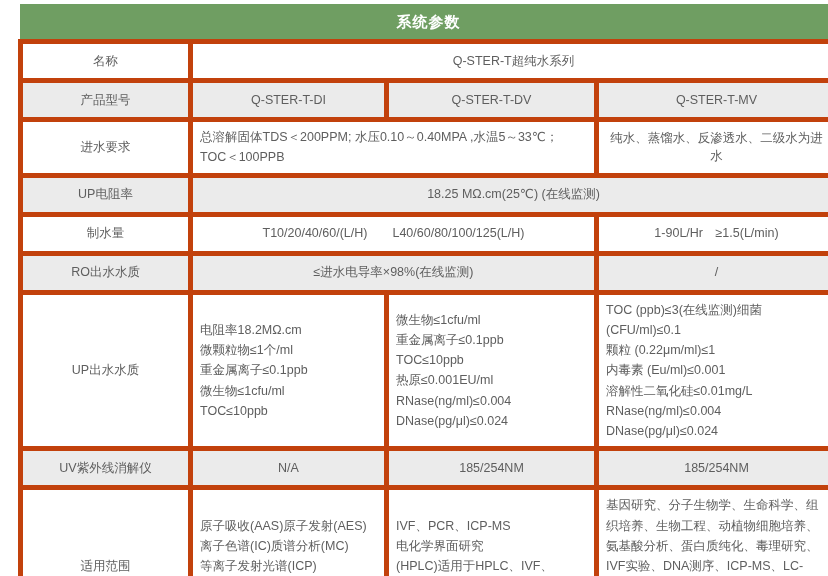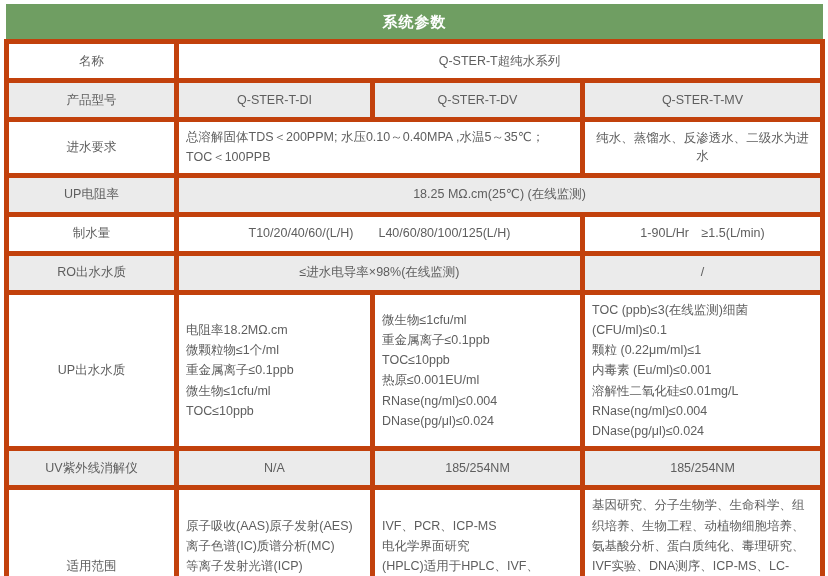--- a/index.html
+++ b/index.html
@@ -11,21 +11,21 @@
     width: 828px;
     height: 576px;
     overflow: hidden;
     font-family: "Liberation Sans", "DejaVu Sans", sans-serif;
     color: #5a5a5a;
   }
   .spec-wrap {
     width: 708px;
     height: 576px;
     box-sizing: border-box;
-    padding: 4px 6px 0 4px;
+    padding: 4px 6px 0 18px;
     background: #ffffff;
   }
   table.spec {
     width: 816px;
     border-collapse: collapse;
     table-layout: fixed;
     font-size: 12.5px;
     line-height: 1.45;
   }
   table.spec td, table.spec th {
@@ -100,21 +100,21 @@
 
       <tr class="shaded norm-row">
         <td class="label">产品型号</td>
         <td class="center">Q-STER-T-DI</td>
         <td class="center">Q-STER-T-DV</td>
         <td class="center">Q-STER-T-MV</td>
       </tr>
 
       <tr class="plain req-row">
         <td class="label">进水要求</td>
-        <td class="multiline" colspan="2">总溶解固体TDS＜200PPM; 水压0.10～0.40MPA ,水温5～35℃；
+        <td class="multiline" colspan="2">总溶解固体TDS＜200PPM; 水压0.10～0.40MPA ,水温5～33℃；
 TOC＜100PPB</td>
         <td class="center">纯水、蒸馏水、反渗透水、二级水为进水</td>
       </tr>
 
       <tr class="shaded norm-row">
         <td class="label">UP电阻率</td>
         <td class="center" colspan="3">18.25 MΩ.cm(25℃) (在线监测)</td>
       </tr>
 
       <tr class="plain norm-row">

